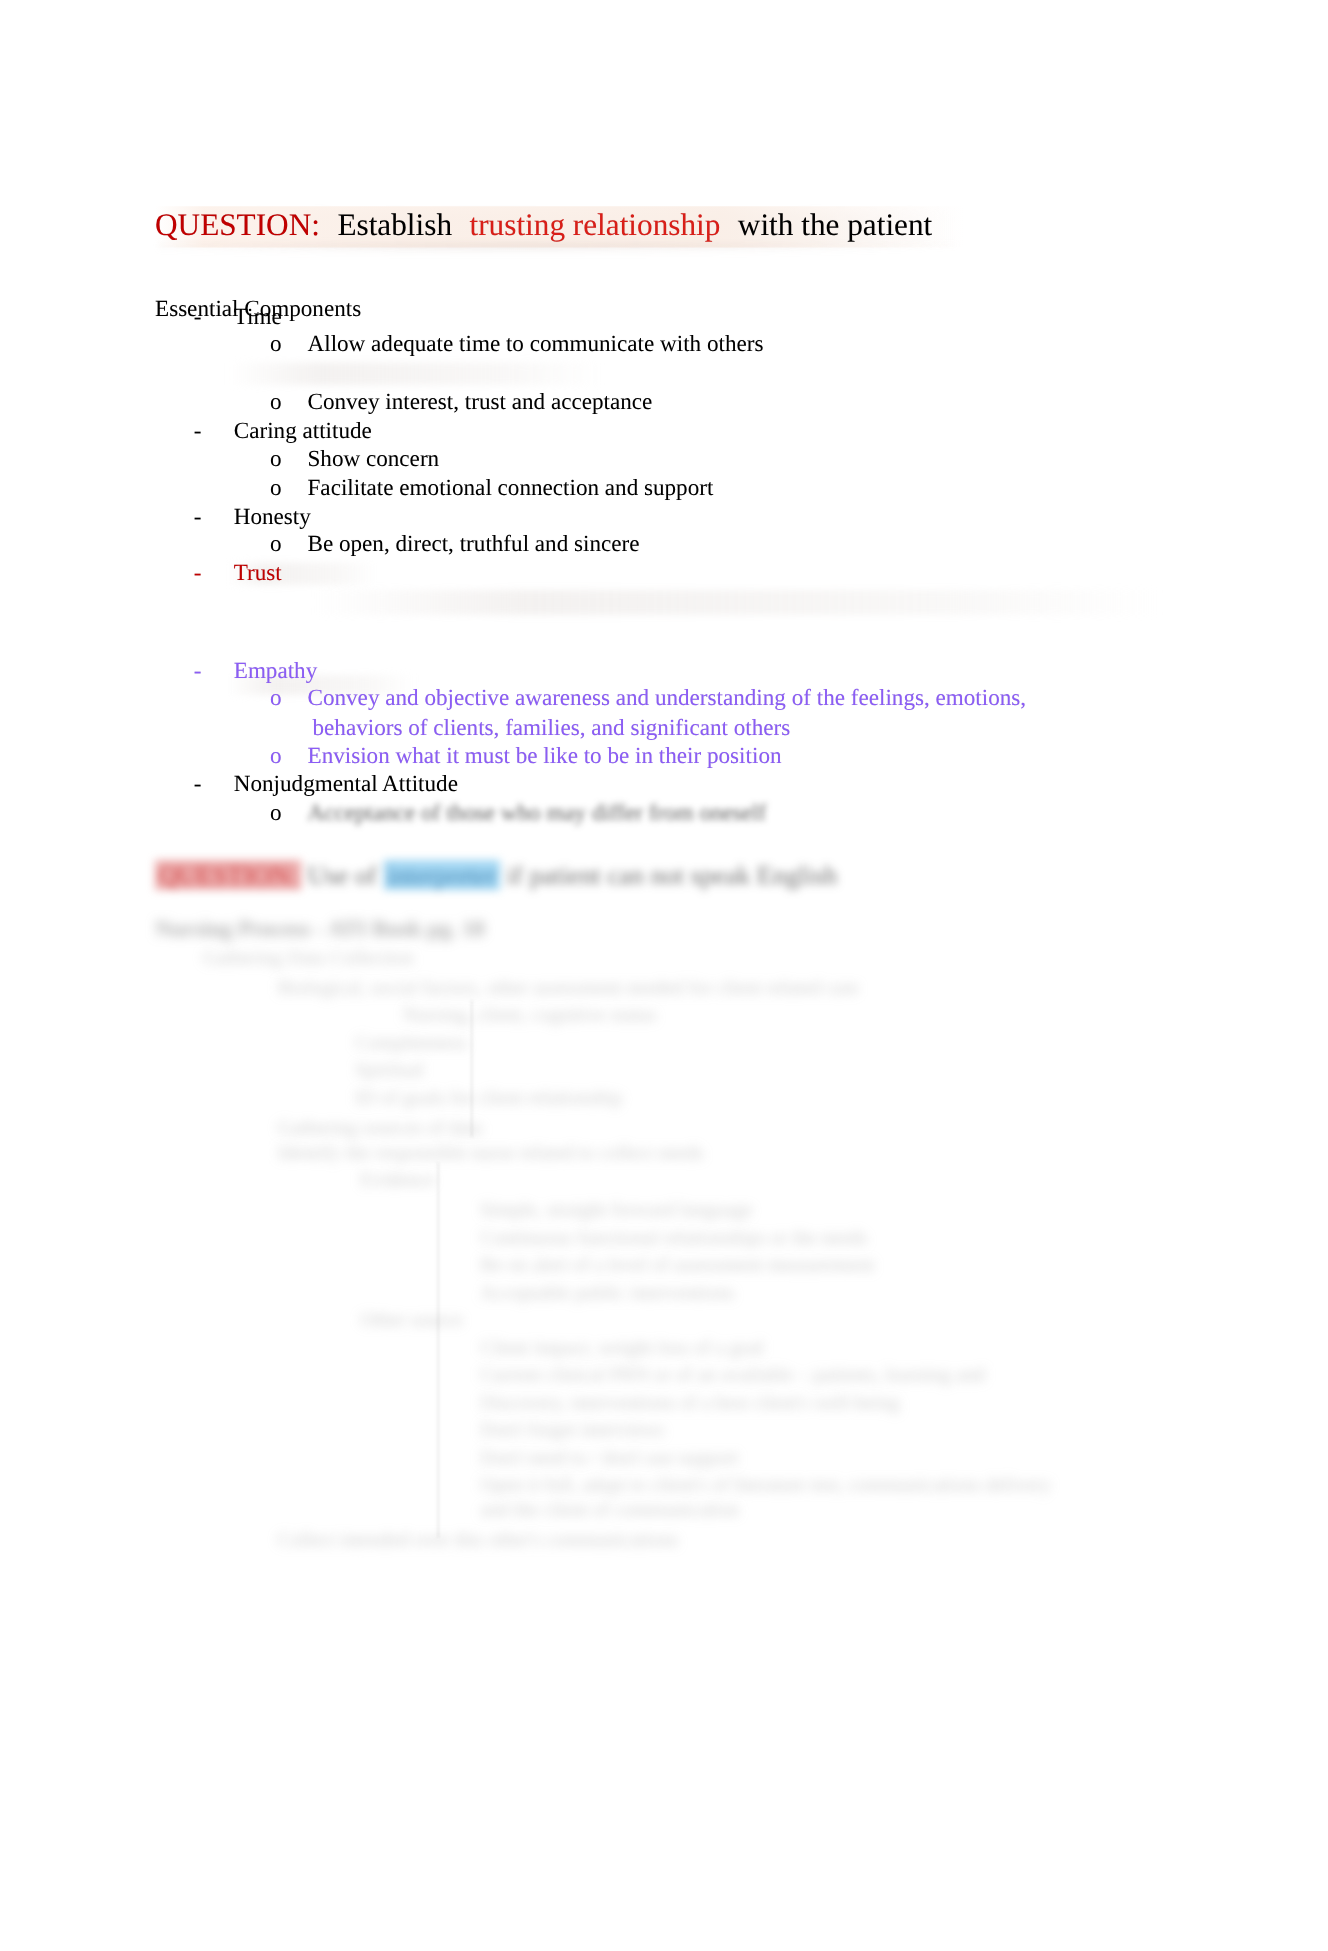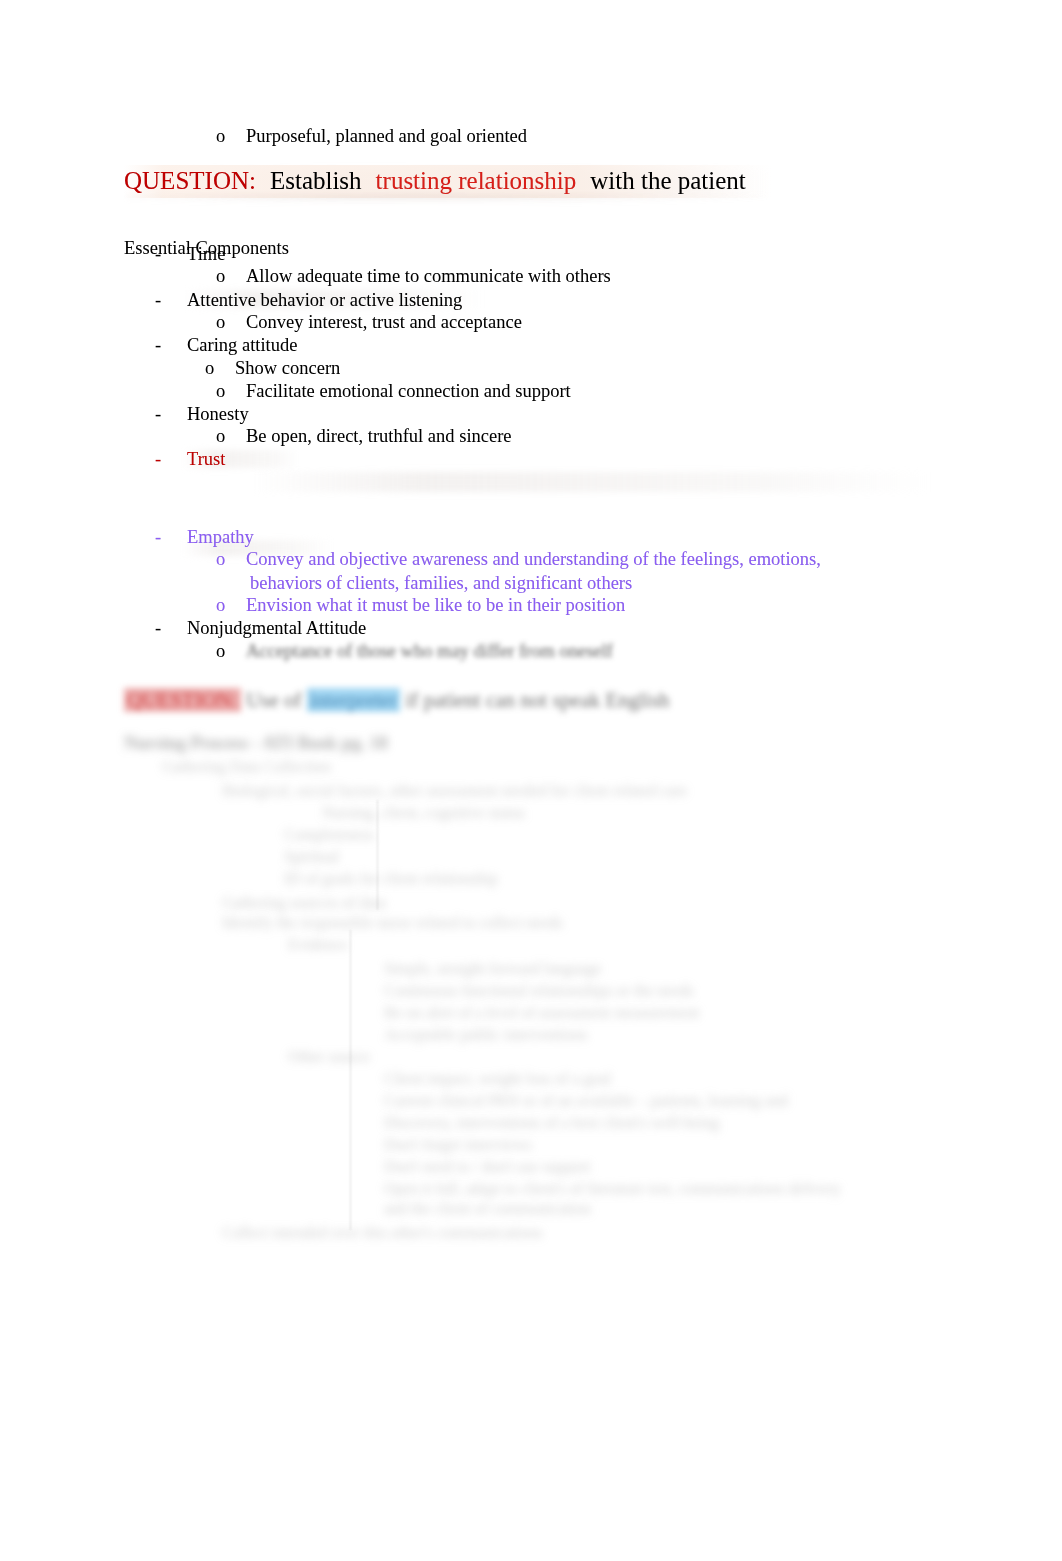--- a/index.html
+++ b/index.html
@@ -133,53 +133,47 @@
     width: 1px;
     background: rgba(160,160,160,0.35);
     filter: blur(1.2px);
   }
 </style>
 </head>
 <body>
 
 <div class="page">
 
-  <div class="row lvl-o soft" style="left:216px; top:124px;">
-    <span class="marker">o</span><span>Purposeful, planned and goal oriented</span>
-  </div>
 
   <div class="ghost" style="left:180px; top:170px; width:590px; height:26px;"></div>
   <div id="question-header" class="soft">
     <span class="hl">
       <span class="seg c-darkred">QUESTION:</span><span class="seg c-black">Establish</span><span class="seg c-red">trusting relationship</span><span class="seg c-black">with the patient</span>
     </span>
   </div>
   <div class="header-shadow"></div>
 
   <div class="row soft" style="left:124px; top:236px;">Essential Components</div>
 
   <div class="row lvl-dash soft" style="left:155px; top:242px;">
     <span class="marker">-</span><span>Time</span>
   </div>
   <div class="row lvl-o soft" style="left:216px; top:264px;">
     <span class="marker">o</span><span>Allow adequate time to communicate with others</span>
   </div>
 
   <div class="ghost" style="left:182px; top:290px; width:300px; height:18px;"></div>
-  <div class="row lvl-dash soft" style="left:155px; top:288px;">
-    <span class="marker">-</span><span>Attentive behavior or active listening</span>
-  </div>
   <div class="row lvl-o soft" style="left:216px; top:310px;">
     <span class="marker">o</span><span>Convey interest, trust and acceptance</span>
   </div>
 
   <div class="row lvl-dash soft" style="left:155px; top:333px;">
     <span class="marker">-</span><span>Caring attitude</span>
   </div>
-  <div class="row lvl-o soft" style="left:205px; top:356px;">
+  <div class="row lvl-o soft" style="left:216px; top:356px;">
     <span class="marker">o</span><span>Show concern</span>
   </div>
   <div class="row lvl-o soft" style="left:216px; top:379px;">
     <span class="marker">o</span><span>Facilitate emotional connection and support</span>
   </div>
 
   <div class="row lvl-dash soft" style="left:155px; top:402px;">
     <span class="marker">-</span><span>Honesty</span>
   </div>
   <div class="row lvl-o soft" style="left:216px; top:424px;">

